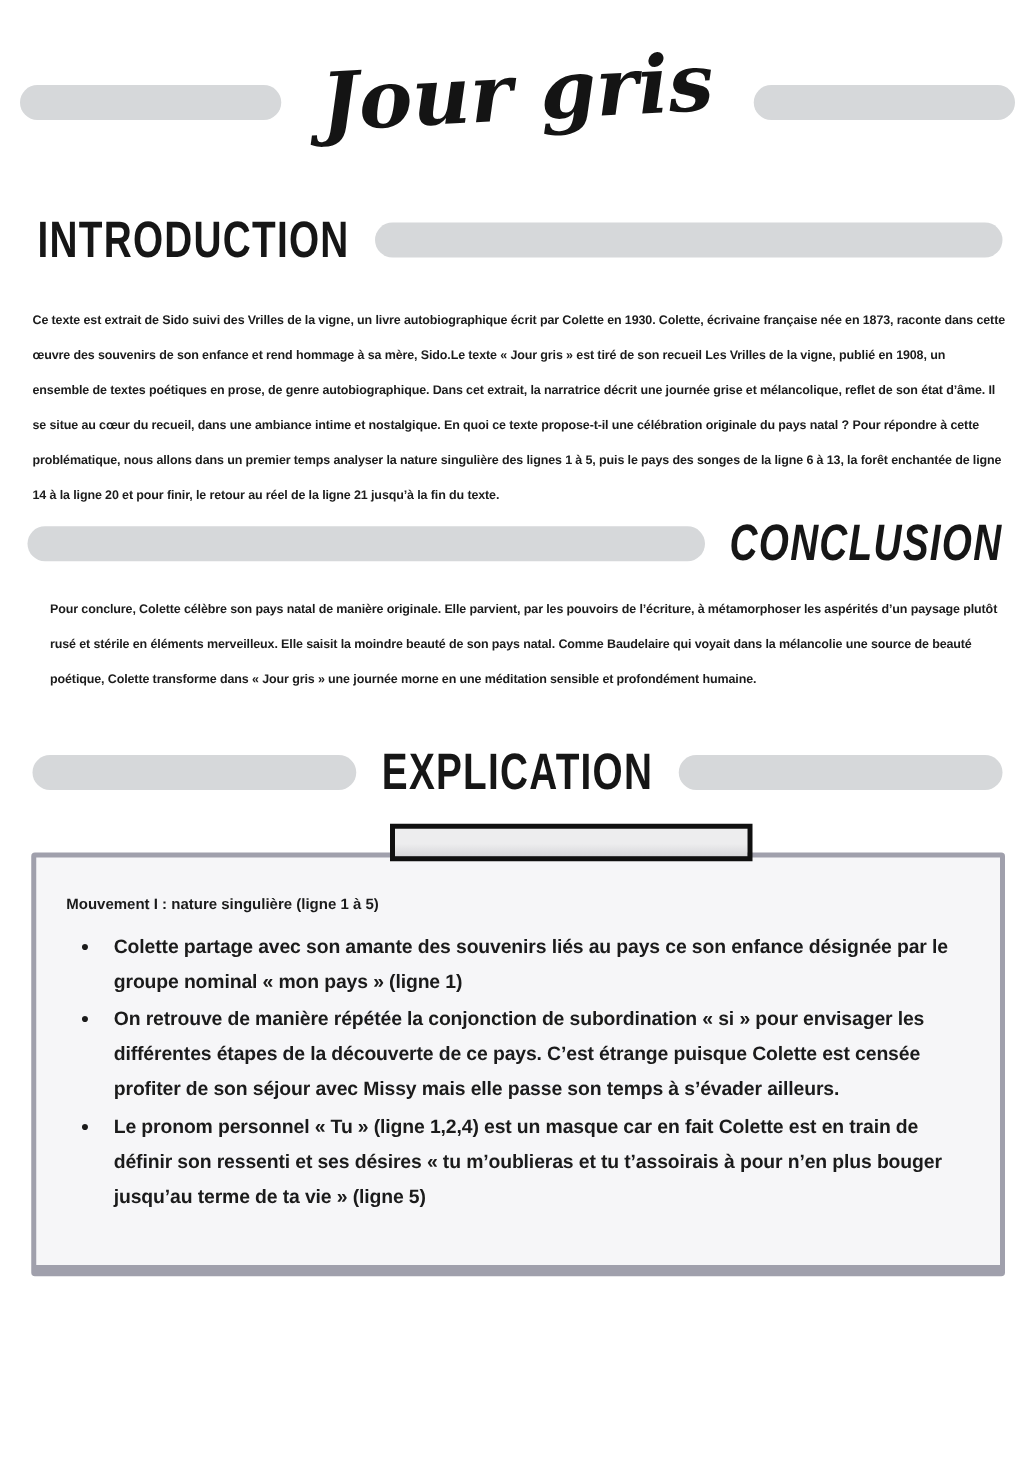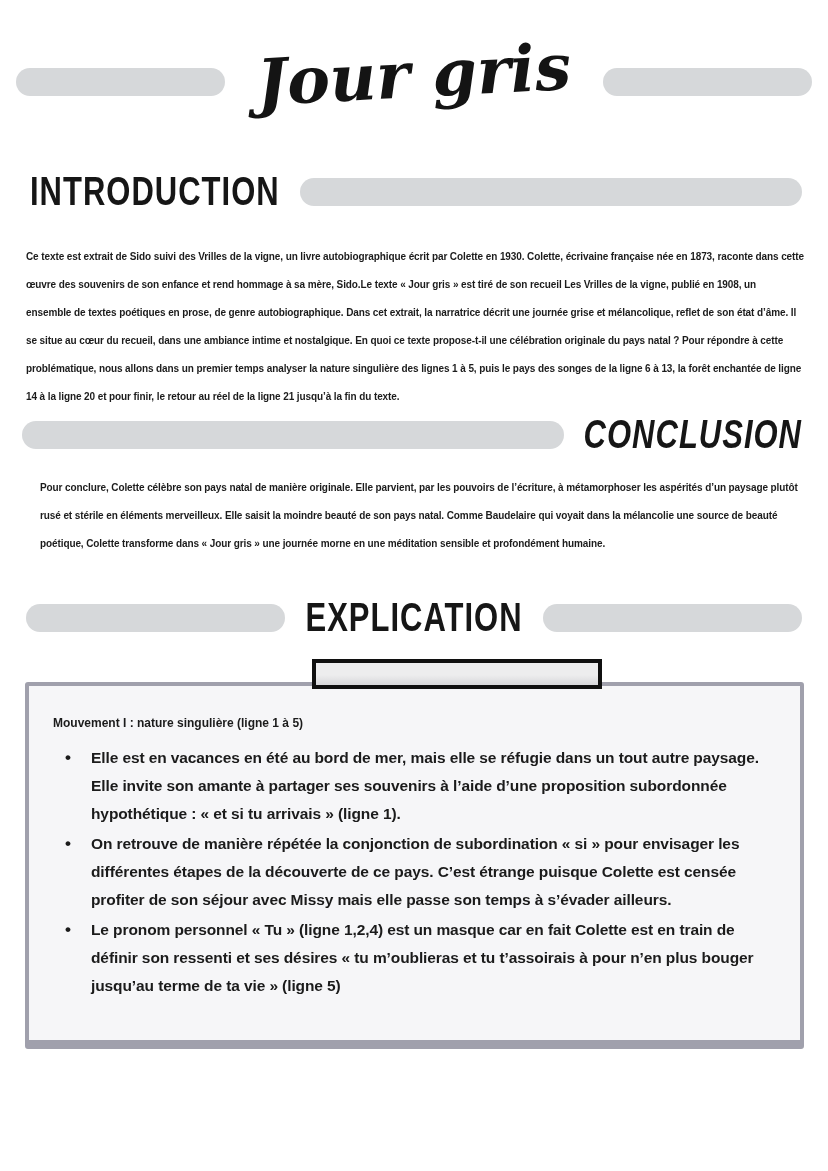--- a/index.html
+++ b/index.html
@@ -145,17 +145,17 @@
   <div class="bar"></div>
   <div class="script-caps">EXPLICATION</div>
   <div class="bar"></div>
 </div>
 
 <div class="tab"></div>
 
 <div class="expl-box">
   <div class="movement-title">Mouvement I : nature singulière (ligne 1 à 5)</div>
   <ul class="bullets">
-    <li>Elle est en vacances en été au bord de mer, mais elle se réfugie dans un tout autre paysage. Elle invite son amante à partager ses souvenirs à l’aide d’une proposition subordonnée hypothétique : « et si tu arrivais » (ligne 1).</li>
+    <li>Colette partage avec son amante des souvenirs liés au pays ce son enfance désignée par le groupe nominal « mon pays » (ligne 1)</li>
     <li>On retrouve de manière répétée la conjonction de subordination « si » pour envisager les différentes étapes de la découverte de ce pays. C’est étrange puisque Colette est censée profiter de son séjour avec Missy mais elle passe son temps à s’évader ailleurs.</li>
     <li>Le pronom personnel « Tu » (ligne 1,2,4) est un masque car en fait Colette est en train de définir son ressenti et ses désires « tu m’oublieras et tu t’assoirais à pour n’en plus bouger jusqu’au terme de ta vie » (ligne 5)</li>
   </ul>
 </div>
 
 </body></html>

